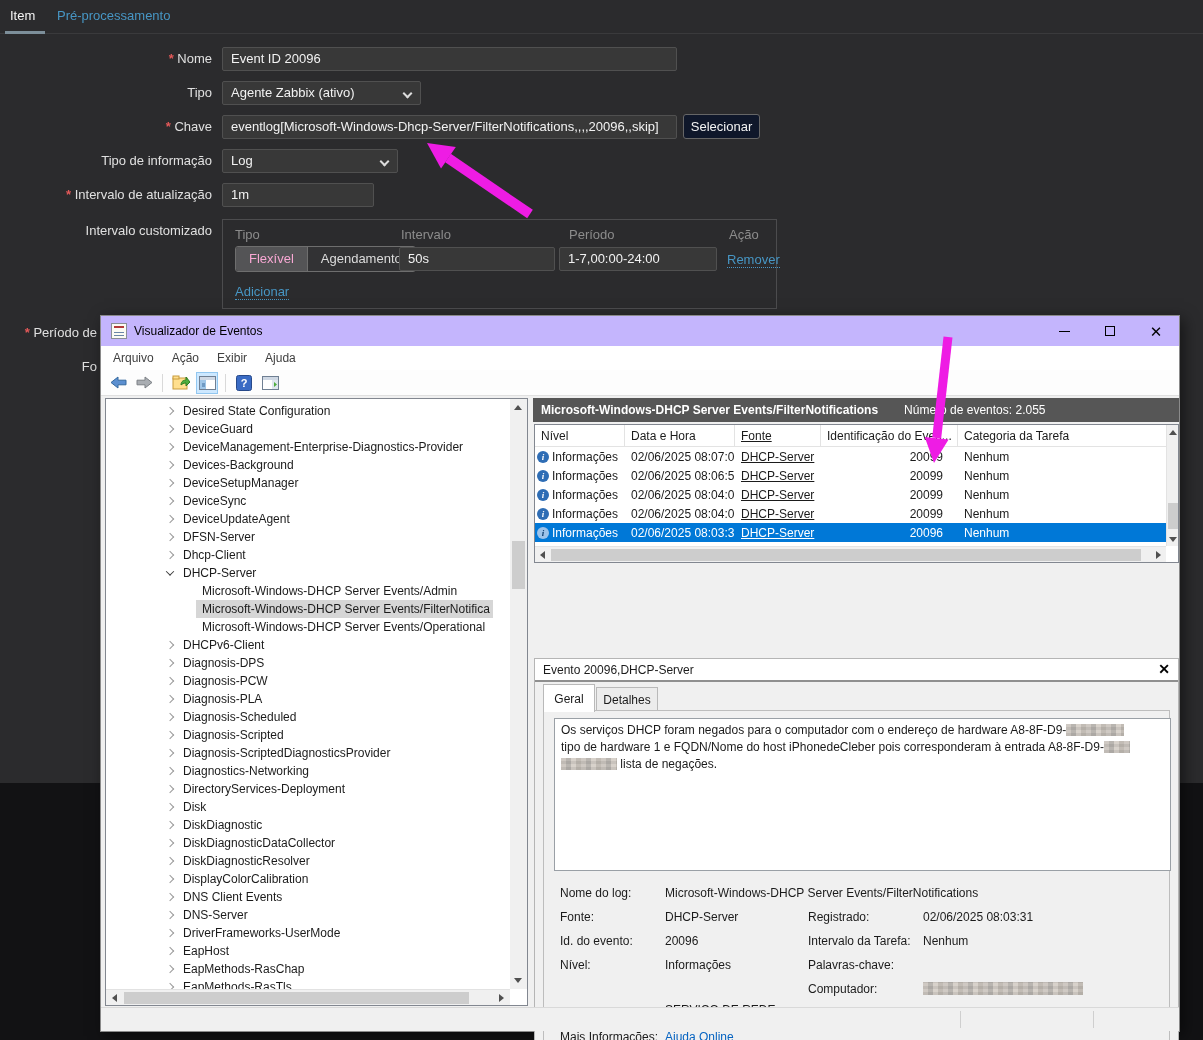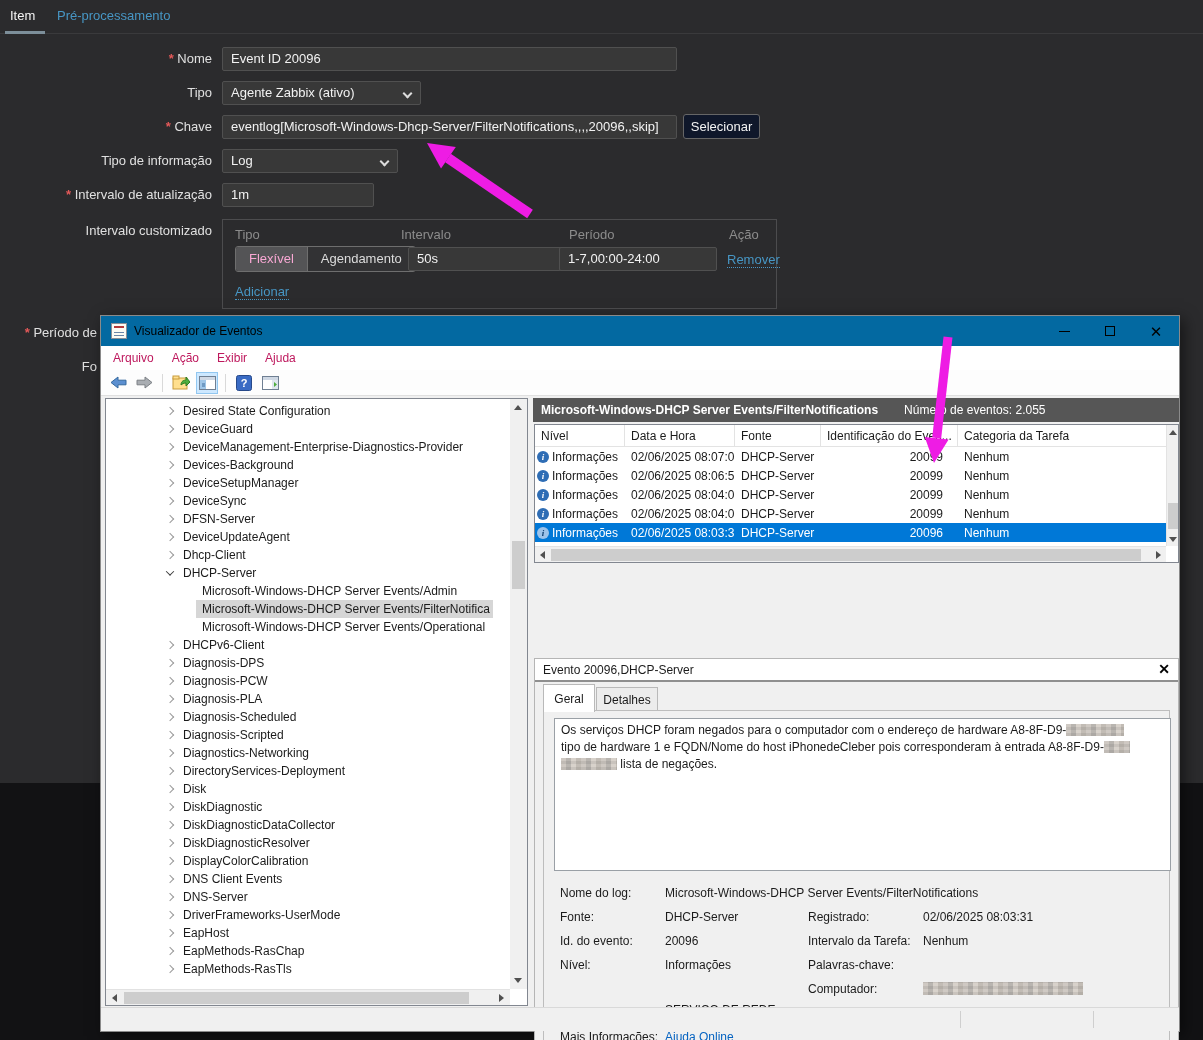--- a/index.html
+++ b/index.html
@@ -21,33 +21,33 @@
   .zcolhead { position:absolute; color:#8c8c8c; font-size:13px; }
   .zlink { position:absolute; color:#4796c4; font-size:13px; border-bottom:1px dotted #4796c4; cursor:pointer; }
   .zseg { position:absolute; height:26px; border:1px solid #6e6e6e; border-radius:3px; overflow:hidden; display:flex; }
   .zseg span { font-size:13px; line-height:24px; padding:0 13px; }
   .seg-on  { background:#545456; color:#f9a8d4; }
   .seg-off { background:#323234; color:#dcdcdc; border-left:1px solid #6e6e6e; }
 
   
   .win { position:absolute; left:100px; top:315px; width:1080px; height:717px; background:#f0f0f0;
          border:1px solid #8a8a8a; box-shadow:4px 4px 14px rgba(0,0,0,.5); font-size:12px; color:#1b1b1b; }
-  .w-title { position:absolute; left:0; top:0; right:0; height:30px; background:#0369a1; display:flex; align-items:center; padding-left:10px; gap:7px; }
+  .w-title { position:absolute; left:0; top:0; right:0; height:30px; background:#c4b5fd; display:flex; align-items:center; padding-left:10px; gap:7px; }
   .w-title-text { font-size:12px; color:#000; }
   .app-icon { width:16px; height:16px; position:relative; background:#fbfbf3; border:1px solid #8a8f96; }
   .app-icon::before { content:""; position:absolute; left:2px; top:2px; right:2px; height:2px; background:#b33a3a; }
   .app-icon::after  { content:""; position:absolute; left:2px; top:6px; right:2px; height:6px;
                       background:repeating-linear-gradient(0deg,#6a86a8 0 1px,transparent 1px 3px); }
   .wc { position:absolute; top:0; width:46px; height:30px; display:flex; align-items:center; justify-content:center; }
   .wc-min  { right:92px; } .wc-max { right:46px; } .wc-close { right:0; }
   .glyph-min { width:11px; height:1px; background:#000; }
   .glyph-max { width:10px; height:10px; border:1px solid #000; }
   .glyph-close { font-size:15px; line-height:1; color:#000; }
   .w-menu { position:absolute; left:0; top:30px; right:0; height:24px; background:#fff; display:flex; align-items:center; padding-left:3px; }
-  .w-menu span { padding:0 9px; font-size:12px; color:#be185d; }
+  .w-menu span { padding:0 9px; font-size:12px; color:#404040; }
   .w-toolbar { position:absolute; left:0; top:54px; right:0; height:26px; background:#fdfdfd; border-bottom:1px solid #e0e0e0; display:flex; align-items:center; padding-left:6px; gap:4px; }
   .tb-sep { width:1px; height:18px; background:#d9d9d9; margin:0 3px; }
   .tb-ic { width:22px; height:22px; display:flex; align-items:center; justify-content:center; border:1px solid transparent; }
   .tb-ic.hl { background:#cde8ff; border:1px solid #92c7f0; }
 
   .w-content { position:absolute; left:0; top:80px; right:0; bottom:24px; background:#f0f0f0; }
 
   
   .tree-panel { position:absolute; left:4px; top:2px; width:423px; height:608px; background:#fff; border:1px solid #828790; overflow:hidden; }
   .tree-view { position:absolute; left:0; top:1px; right:17px; bottom:16px; overflow:hidden; padding-top:2px; }
@@ -70,21 +70,21 @@
   .arr-left  { border-top:4px solid transparent; border-bottom:4px solid transparent; border-right:5px solid #505050; }
   .arr-right { border-top:4px solid transparent; border-bottom:4px solid transparent; border-left:5px solid #505050; }
 
   
   .list-header { position:absolute; left:432px; top:2px; width:646px; height:24px; background:#565656; color:#fff; display:flex; align-items:center; padding:0 8px; gap:26px; }
   .list-header .lh-title { font-weight:bold; font-size:12px; }
   .list-header .lh-count { font-size:12px; }
   .ev-table { position:absolute; left:433px; top:28px; width:645px; height:139px; background:#fff; border:1px solid #828790; }
   .ev-head { display:flex; height:22px; border-bottom:1px solid #e3e3e3; align-items:center; }
   .ev-head .hc { font-size:12px; color:#1b1b1b; padding-left:6px; border-right:1px solid #e3e3e3; height:22px; line-height:22px; white-space:nowrap; overflow:hidden; }
-  .c1 { width:90px; } .c2 { width:110px; } .c3 { width:86px; } .c4 { width:137px; } .c5 { flex:1; }
+  .c1 { width:90px; } .c2 { width:110px; } .c3 { width:86px;text-decoration:underline; } .c4 { width:137px; } .c5 { flex:1; }
   .ev-rows { position:absolute; left:0; top:22px; right:12px; height:95px; overflow:hidden; }
   .erow { display:flex; align-items:center; height:19px; font-size:12px; color:#1b1b1b; white-space:nowrap; }
   .erow .ec { overflow:hidden; padding-left:6px; }
   .erow .ec.c1 { display:flex; align-items:center; gap:3px; padding-left:2px; }
   .erow .ec.c4 { text-align:right; padding-right:15px; padding-left:0; }
   .erow.selected { background:#0078d7; color:#fff; }
   .ic-info { width:12px; height:12px; border-radius:50%; background:#2e6db5; color:#fff; font-size:9px; font-style:italic; font-weight:bold; display:flex; align-items:center; justify-content:center; flex:0 0 12px; font-family:"Liberation Serif", serif; }
   .erow.selected .ic-info { background:#9cc3ea; color:#0b3c6e; }
 
   
@@ -147,21 +147,21 @@
     <div class="zlabel" style="left:0; top:219px;">Intervalo customizado</div>
     <div class="zbox" style="left:222px; top:219px; width:555px; height:90px;">
       <span class="zcolhead" style="left:12px; top:7px;">Tipo</span>
       <span class="zcolhead" style="left:178px; top:7px;">Intervalo</span>
       <span class="zcolhead" style="left:338px; top:7px;margin-left:8px;">Período</span>
       <span class="zcolhead" style="left:506px; top:7px;">Ação</span>
       <div class="zseg" style="left:12px; top:26px;">
         <span class="seg-on">Flexível</span>
         <span class="seg-off">Agendamento</span>
       </div>
-      <div class="zfield" style="left:176px; top:27px; width:156px;margin-left:9px;">50s</div>
+      <div class="zfield" style="left:176px; top:27px; width:156px;">50s</div>
       <div class="zfield" style="left:336px; top:27px; width:158px;">1-7,00:00-24:00</div>
       <span class="zlink" style="left:504px; top:32px;">Remover</span>
       <span class="zlink" style="left:12px; top:64px;">Adicionar</span>
     </div>
 
     <div class="zlabel required" style="left:-115px; top:321px;">Período de</div>
     <div class="zlabel" style="left:-115px; top:355px;">Fo</div>
   </div>
 
   <div class="win">
@@ -281,36 +281,36 @@
               <span class="node">
                 <span class="ticon"></span>
                 <span class="tlabel">DeviceSync</span>
               </span>
             </div>
 
             <div class="titem folder">
               <span class="chev"></span>
               <span class="node">
                 <span class="ticon"></span>
+                <span class="tlabel">DeviceUpdateAgent</span>
+              </span>
+            </div>
+
+            <div class="titem folder">
+              <span class="chev"></span>
+              <span class="node">
+                <span class="ticon"></span>
                 <span class="tlabel">DFSN-Server</span>
               </span>
             </div>
 
             <div class="titem folder">
               <span class="chev"></span>
               <span class="node">
                 <span class="ticon"></span>
-                <span class="tlabel">DeviceUpdateAgent</span>
-              </span>
-            </div>
-
-            <div class="titem folder">
-              <span class="chev"></span>
-              <span class="node">
-                <span class="ticon"></span>
                 <span class="tlabel">Dhcp-Client</span>
               </span>
             </div>
 
             <div class="titem folder expanded">
               <span class="chev"></span>
               <span class="node">
                 <span class="ticon"></span>
                 <span class="tlabel">DHCP-Server</span>
               </span>
@@ -381,20 +381,27 @@
             </div>
 
             <div class="titem folder">
               <span class="chev"></span>
               <span class="node">
                 <span class="ticon"></span>
                 <span class="tlabel">Diagnosis-Scripted</span>
               </span>
             </div>
 
+            <div class="titem folder">
+              <span class="chev"></span>
+              <span class="node">
+                <span class="ticon"></span>
+                <span class="tlabel">Diagnosis-ScriptedDiagnosticsProvider</span>
+              </span>
+            </div>
 
             <div class="titem folder">
               <span class="chev"></span>
               <span class="node">
                 <span class="ticon"></span>
                 <span class="tlabel">Diagnostics-Networking</span>
               </span>
             </div>
 
             <div class="titem folder">

